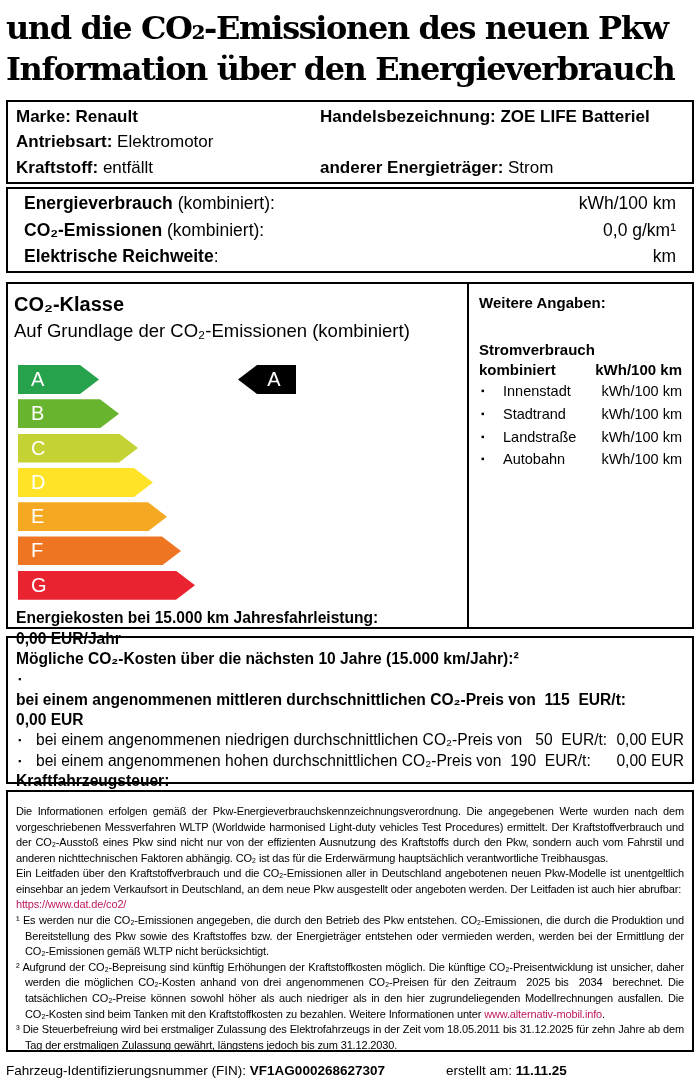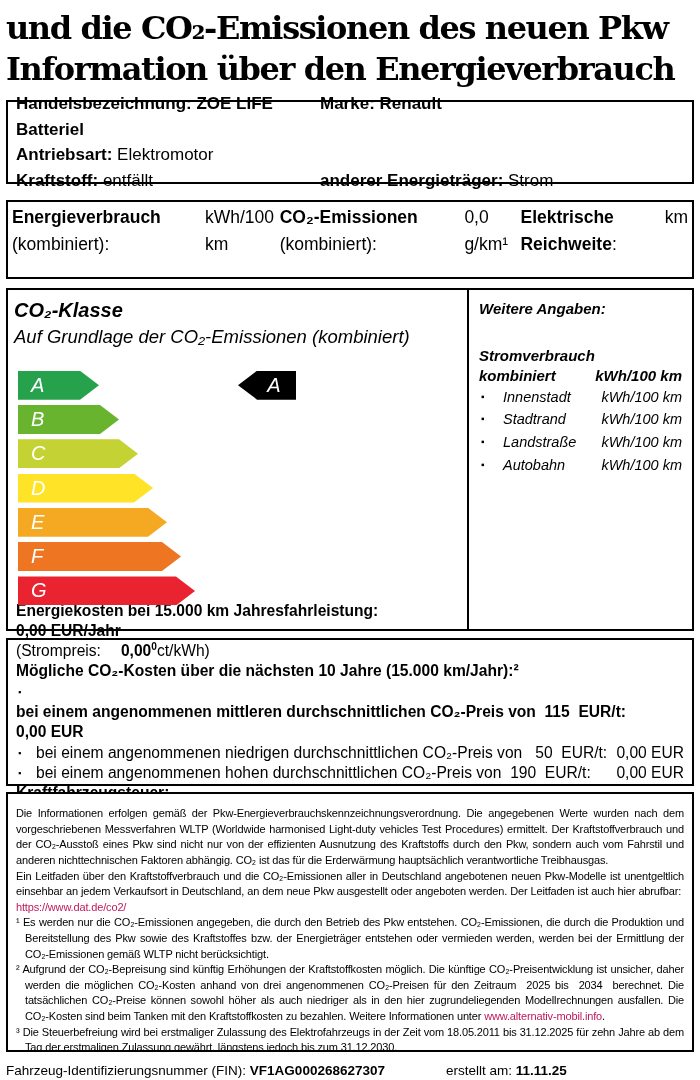--- a/index.html
+++ b/index.html
@@ -17,25 +17,25 @@
   }
 
   
   .box1{height:84px;margin-top:2px;padding:3px 8px;display:flex;flex-direction:column;justify-content:center;}
   .vrow{display:grid;grid-template-columns:304px auto;line-height:25.5px;font-size:17px;}
   .lbl{font-weight:700;}
   .val{font-weight:400;}
   .valb{font-weight:700;}
 
   
-  .box2{height:86px;margin-top:16px;padding:2px 4px;display:flex;flex-direction:row;justify-content:center;}
+  .box2{height:86px;margin-top:3px;padding:2px 16px;display:flex;flex-direction:column;justify-content:center;}
   .crow{display:flex;justify-content:space-between;line-height:26.5px;font-size:17.5px;}
 
   
-  .box3{height:379px;margin-top:9px;display:flex;font-style:italic;}
+  .box3{height:379px;margin-top:9px;display:flex;}
   .box3-left{box-sizing:border-box;flex:0 0 461px;border-right:2px solid #000;padding:8px 8px 0 6px;}
   .box3-right{flex:1;padding:9px 10px 0 10px;}
   .co2-title{font-size:20px;font-weight:700;line-height:25px;}
   .co2-sub{font-size:18.5px;line-height:26px;margin-top:1px;}
   .arrows{position:relative;margin-top:21px;margin-left:4px;}
   .arw{height:29px;margin-bottom:5.3px;color:#fff;font-size:20px;line-height:29px;
        clip-path:polygon(0 0,calc(100% - 19px) 0,100% 50%,calc(100% - 19px) 100%,0 100%);
        padding-left:13px;box-sizing:border-box;}
   .indicator{
     position:absolute;top:0;left:220px;width:58px;height:29px;background:#000;color:#fff;
@@ -76,22 +76,22 @@
 
 <div class="page">
 
   <div class="title">
     <div>und die CO₂-Emissionen des neuen Pkw</div>
     <div>Information über den Energieverbrauch</div>
   </div>
 
   <div class="box box1">
     <div class="vrow">
+      <div><span class="lbl">Marke:</span> <span class="valb">Renault</span></div>
       <div><span class="lbl">Handelsbezeichnung:</span> <span class="valb">ZOE LIFE Batteriel</span></div>
-      <div><span class="lbl">Marke:</span> <span class="valb">Renault</span></div>
     </div>
     <div class="vrow">
       <div><span class="lbl">Antriebsart:</span> <span class="val">Elektromotor</span></div>
       <div></div>
     </div>
     <div class="vrow">
       <div><span class="lbl">Kraftstoff:</span> <span class="val">entfällt</span></div>
       <div><span class="lbl">anderer Energieträger:</span> <span class="val">Strom</span></div>
     </div>
   </div>
@@ -156,25 +156,20 @@
         </div>
       </div>
     </div>
   </div>
 
   <div class="box box4">
     <div class="krow bold">
       <span class="grow">Energiekosten bei 15.000 km Jahresfahrleistung:</span>
       <span>0,00 EUR/Jahr</span>
     </div>
-    <div class="krow">
-      <span>(Strompreis:</span>
-      <span class="strompreis-val"><span>0,00</span><span class="sup">0</span></span>
-      <span> ct/kWh)</span>
-    </div>
     <div class="krow bold">Mögliche CO₂-Kosten über die nächsten 10 Jahre (15.000 km/Jahr):²</div>
     <div class="krow bold">
       <span class="blt2">▪</span>
       <span class="grow">bei einem angenommenen mittleren durchschnittlichen CO₂-Preis von&nbsp;&nbsp;115&nbsp;&nbsp;EUR/t:</span>
       <span>0,00 EUR</span>
     </div>
     <div class="krow">
       <span class="blt2">▪</span>
       <span class="grow">bei einem angenommenen niedrigen durchschnittlichen CO₂-Preis von&nbsp;&nbsp;&nbsp;50&nbsp;&nbsp;EUR/t:</span>
       <span>0,00 EUR</span>

